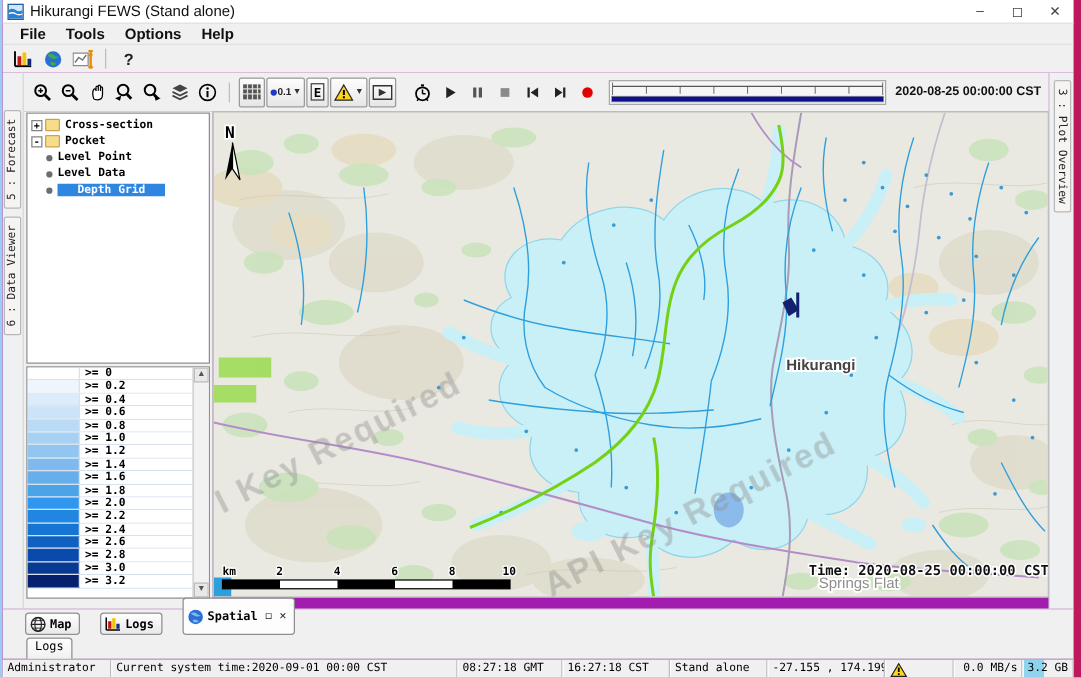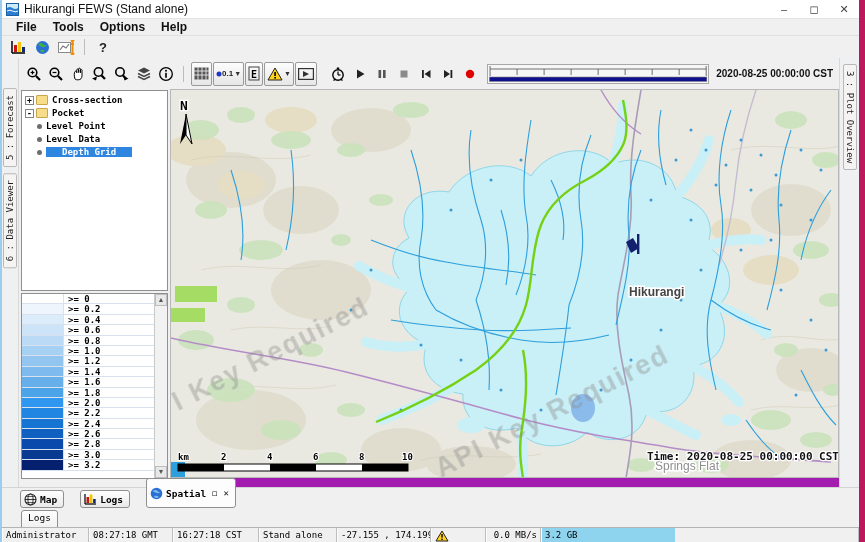--- a/index.html
+++ b/index.html
@@ -659,20 +659,21 @@
         <span>Spatial</span>
         <span class="tab-mini">◻</span>
         <span class="tab-mini">✕</span>
       </span>
     </div>
     <span class="logs-btn">Logs</span>
   </div>
 
   <div class="statusbar">
     <span class="sb-cell sb-user">Administrator</span>
+    <span class="sb-cell sb-systime">Current system time:2020-09-01 00:00 CST</span>
     <span class="sb-cell sb-gmt">08:27:18 GMT</span>
     <span class="sb-cell sb-cst">16:27:18 CST</span>
     <span class="sb-cell sb-mode">Stand alone</span>
     <span class="sb-cell sb-coords">-27.155 , 174.199</span>
     <span class="sb-cell sb-alert">
       <svg width="14" height="12">
           <path d="M7,1 L13,11 L1,11 Z" fill="#ffd21e" stroke="#222" stroke-width="1"></path>
           <rect x="6.3" y="4" width="1.4" height="3.6" fill="#000"></rect>
           <rect x="6.3" y="8.6" width="1.4" height="1.4" fill="#000"></rect>
         </svg>

